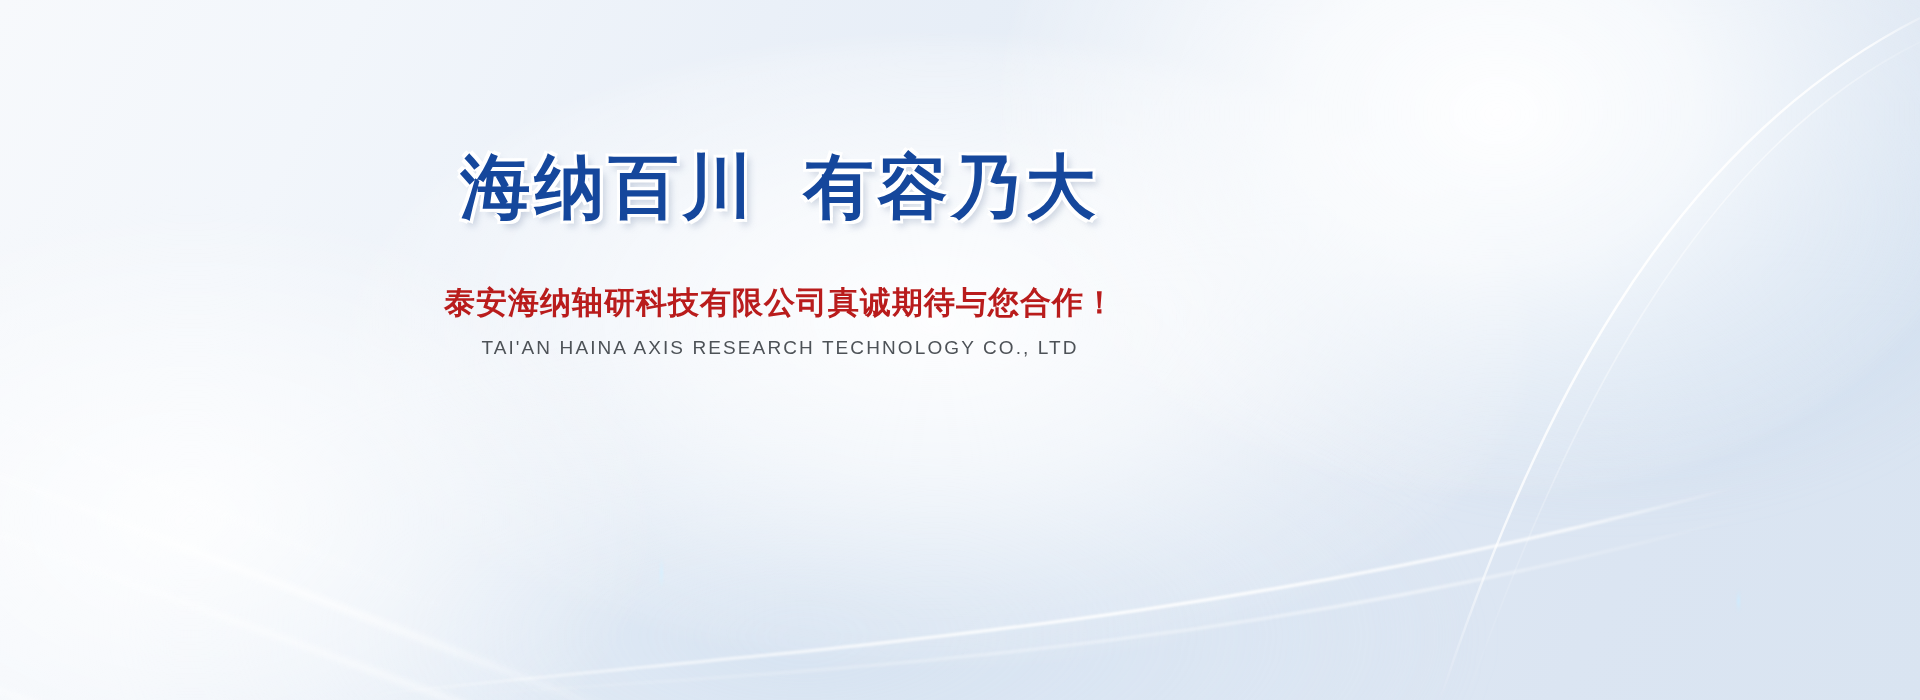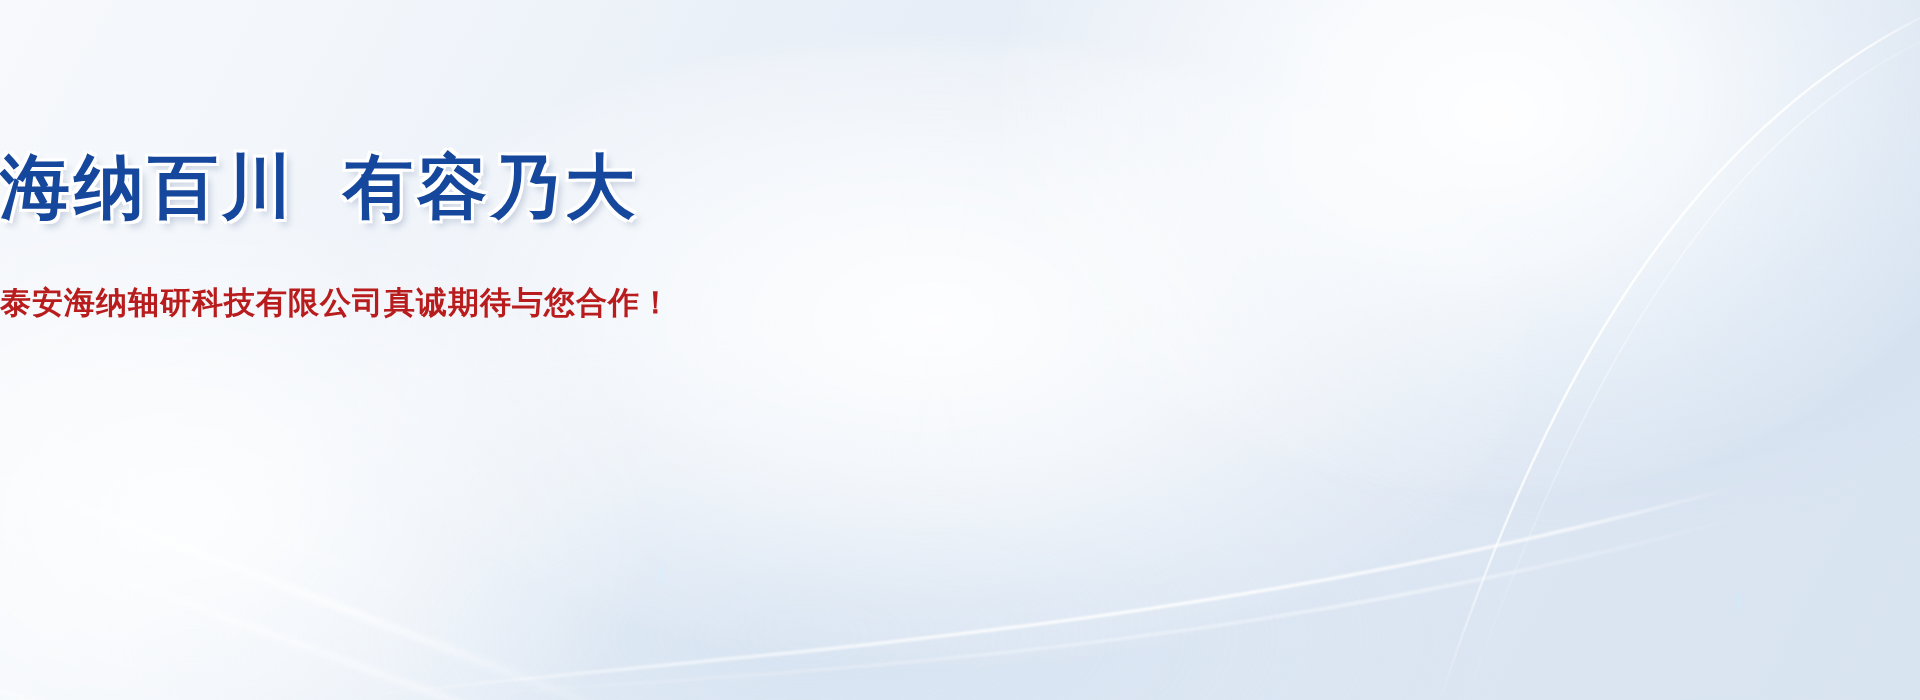--- a/index.html
+++ b/index.html
@@ -175,20 +175,21 @@
 
   
   .content {
     position: absolute;
     left: 0;
     top: 0;
     width: 1560px;
     height: 700px;
     display: flex;
     flex-direction: column;
+    align-items: center;
     justify-content: flex-start;
   }
 
   .headline {
     margin-top: 152px;
     font-size: 70px;
     line-height: 1.0;
     font-weight: bold;
     color: #15479c;
     letter-spacing: 4px;
@@ -281,15 +282,16 @@
   <div class="streak streak-d"></div>
   <div class="streak streak-a"></div>
   <div class="streak streak-b"></div>
   <div class="streak streak-c"></div>
   <div class="spark"></div>
   <div class="spark2"></div>
 
   <div class="content">
     <div class="headline">海纳百川  有容乃大</div>
     <div class="subtitle-cn">泰安海纳轴研科技有限公司真诚期待与您合作！</div>
+    <div class="subtitle-en">TAI'AN HAINA AXIS RESEARCH TECHNOLOGY CO., LTD</div>
   </div>
 
 </div>
 
 </body></html>

